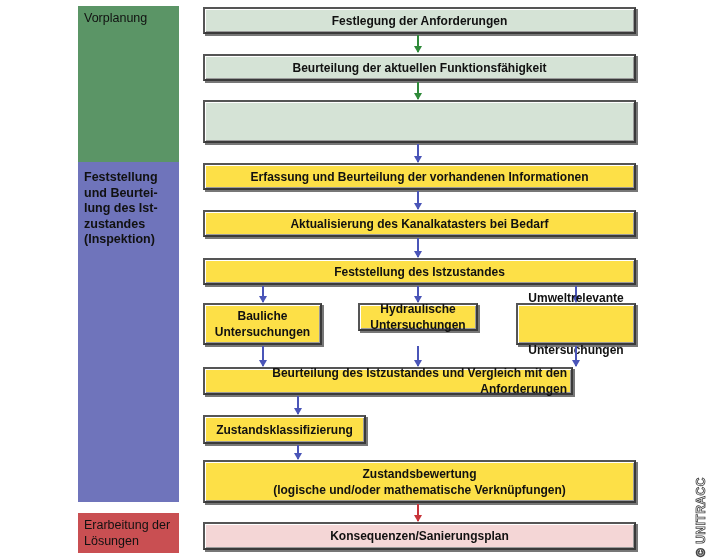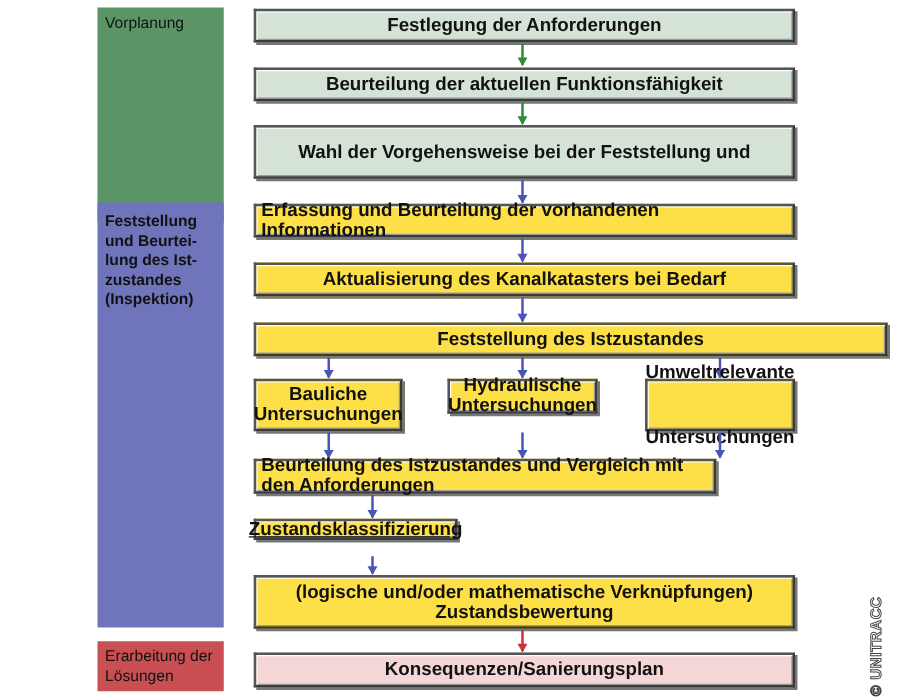--- a/index.html
+++ b/index.html
@@ -15,22 +15,22 @@
     }
     .phase.green { top: 6px; height: 172px; background: #5b9566; }
     .phase.purple { top: 162px; height: 340px; background: #6f74bb; font-weight: bold; padding-top: 8px; }
     .phase.red { top: 513px; height: 40px; background: #c94f52; padding-top: 5px; }
 
     .box {
       position: absolute; box-sizing: border-box;
       border: 2px solid #3a3a3a;
       border-top-color: #555; border-left-color: #555;
       box-shadow: 2px 2px 0 #777, inset 1px 1px 0 #ffffff, inset -1px -1px 0 #9a9a9a;
-      display: flex; align-items: center; justify-content: center; text-align: left;
-      font-weight: bold; font-size: 15px; line-height: 16px; color: #111;
+      display: flex; align-items: center; justify-content: center; text-align: right;
+      font-weight: bold; font-size: 12px; line-height: 16px; color: #111;
       padding: 0 4px;
     }
     .box.g { background: #d5e3d6; }
     .box.b { background: #fde047; }
     .box.r { background: #f4d6d6; }
 
     .arrow { position: absolute; width: 2px; }
     .arrow::after {
       content: ""; position: absolute; left: -3px; bottom: -1px;
       border-left: 4px solid transparent; border-right: 4px solid transparent;
@@ -69,35 +69,34 @@
   <span>Festlegung der Anforderungen</span>
 </div>
 <div class="arrow green" style="left:417px; top:35px; height:17px;"></div>
 
 <div class="box g" style="left:203px; top:54px; width:433px; height:27px;">
   <span>Beurteilung der aktuellen Funktionsfähigkeit</span>
 </div>
 <div class="arrow green" style="left:417px; top:82px; height:17px;"></div>
 
 <div class="box g" style="left:203px; top:100px; width:433px; height:43px; flex-direction:column;">
-  <span>Wahl der Vorgehensweise bei der Feststellung und</span>
 </div>
 <div class="arrow blue" style="left:417px; top:144px; height:18px;"></div>
 
 <div class="box b" style="left:203px; top:163px; width:433px; height:27px;">
   <span>Erfassung und Beurteilung der vorhandenen Informationen</span>
 </div>
 <div class="arrow blue" style="left:417px; top:191px; height:18px;"></div>
 
 <div class="box b" style="left:203px; top:210px; width:433px; height:27px;">
   <span>Aktualisierung des Kanalkatasters bei Bedarf</span>
 </div>
 <div class="arrow blue" style="left:417px; top:238px; height:19px;"></div>
 
-<div class="box b" style="left:203px; top:258px; width:507px; height:27px;">
+<div class="box b" style="left:203px; top:258px; width:433px; height:27px;">
   <span>Feststellung des Istzustandes</span>
 </div>
 <div class="arrow blue" style="left:262px; top:286px; height:16px;"></div>
 <div class="arrow blue" style="left:417px; top:286px; height:16px;"></div>
 <div class="arrow blue" style="left:575px; top:286px; height:16px;"></div>
 
 <div class="box b" style="left:203px; top:303px; width:119px; height:42px; flex-direction:column;">
   <span>Bauliche</span>
   <span>Untersuchungen</span>
 </div>
@@ -111,28 +110,28 @@
 </div>
 <div class="arrow blue" style="left:262px; top:346px; height:20px;"></div>
 <div class="arrow blue" style="left:417px; top:346px; height:20px;"></div>
 <div class="arrow blue" style="left:575px; top:346px; height:20px;"></div>
 
 <div class="box b" style="left:203px; top:367px; width:370px; height:28px;">
   <span>Beurteilung des Istzustandes und Vergleich mit den Anforderungen</span>
 </div>
 <div class="arrow blue" style="left:297px; top:396px; height:18px;"></div>
 
-<div class="box b" style="left:203px; top:415px; width:163px; height:17px;text-decoration:underline;">
+<div class="box b" style="left:203px; top:415px; width:163px; height:29px;">
   <span>Zustandsklassifizierung</span>
 </div>
 <div class="arrow blue" style="left:297px; top:445px; height:14px;"></div>
 
 <div class="box b" style="left:203px; top:460px; width:433px; height:43px; flex-direction:column;">
+  <span>Zustandsbewertung</span>
   <span>(logische und/oder mathematische Verknüpfungen)</span>
-  <span>Zustandsbewertung</span>
 </div>
 <div class="arrow red" style="left:417px; top:504px; height:17px;"></div>
 
 <div class="box r" style="left:203px; top:522px; width:433px; height:28px;">
   <span>Konsequenzen/Sanierungsplan</span>
 </div>
 
 <div class="copyright">© UNITRACC</div>
 
 </body></html>

